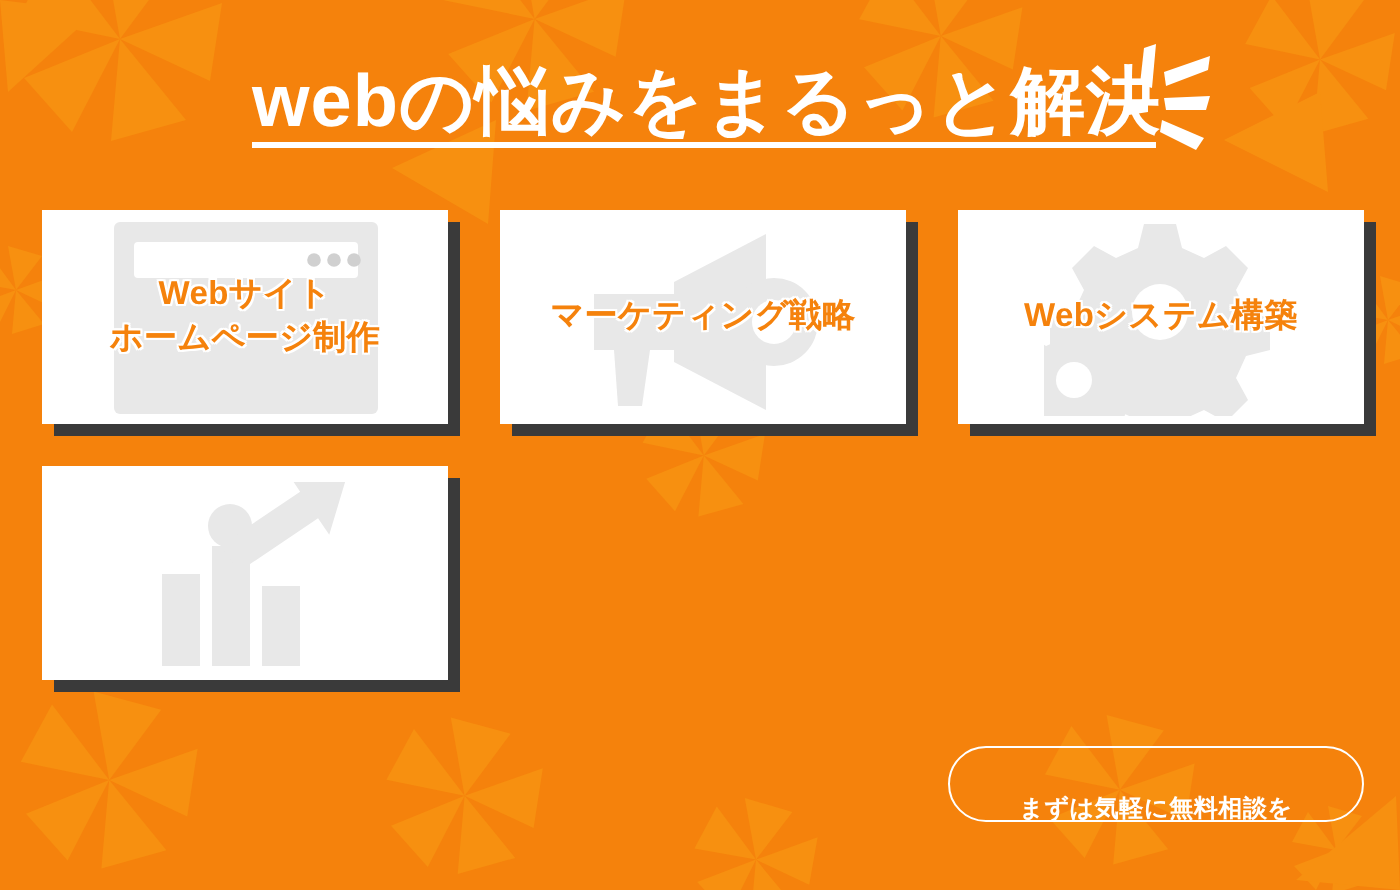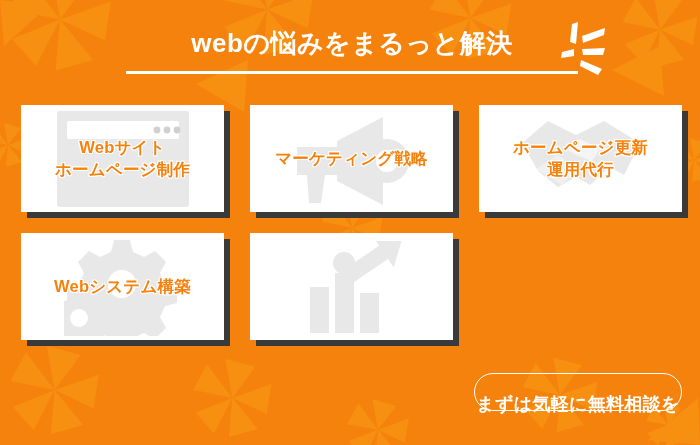--- a/index.html
+++ b/index.html
@@ -25,21 +25,21 @@
   #header {
     position:absolute;
     left:0; top:0; width:700px; height:100px;
   }
   #title-wrap {
     position:absolute;
     left:126px; top:28px;
     width:452px;
   }
   #page-title {
-    font-size:26px;
+    font-size:37px;
     font-weight:bold;
     color:#FFFFFF;
     letter-spacing:0.5px;
     text-align:center;
     line-height:1.22;
     white-space:nowrap;
   }
   #title-underline {
     position:absolute;
     left:126px; top:71px;
@@ -101,21 +101,21 @@
     width:208px; height:38px;
     border:1.6px solid #FFFFFF;
     border-radius:19px;
     display:flex;
     align-items:center;
     justify-content:center;
   }
   #cta-label {
     color:#FFFFFF;
     font-weight:bold;
-    font-size:18px;
+    font-size:12px;
     letter-spacing:0.3px;
     white-space:nowrap;
     margin-top:24px;
   }
 </style>
 </head>
 <body>
 
 <div id="stage">
 
@@ -192,29 +192,20 @@
         <path d="M6,36 L46,36 L46,64 L6,64 Z" fill="#E8E8E8"></path>
         <path d="M16,64 L34,64 L30,92 L18,92 Z" fill="#E8E8E8"></path>
         <path d="M46,30 L92,6 L92,94 L46,70 Z" fill="#E8E8E8"></path>
         <circle cx="96" cy="50" r="22" fill="#E8E8E8"></circle>
         <circle cx="96" cy="50" r="11" fill="#FFFFFF"></circle>
       </svg>
       <div class="card-label single">マーケティング戦略</div>
     </div>
 
 
-    <div class="card">
-      <svg class="card-watermark" width="126" height="92" viewBox="0 0 126 92" aria-hidden="true">
-        <path d="M4,30 L30,8 L58,22 L86,8 L122,30 L106,62 L92,54 L72,72 L58,64 L40,74 L20,58 Z" fill="#E8E8E8"></path>
-        <path d="M44,34 L62,26 L82,36 L74,48 L58,42 Z" fill="#FFFFFF" opacity="0.55"></path>
-        <path d="M18,56 L40,42 L58,56 L44,72 Z" fill="#FFFFFF" opacity="0.35"></path>
-      </svg>
-      <div class="card-label">ホームページ更新
-運用代行</div>
-    </div>
 
     <div class="card">
       <svg class="card-watermark" width="118" height="98" viewBox="0 0 118 98" aria-hidden="true">
         <g fill="#E8E8E8">
           <path d="M50,2 h16 l3,12 l11,5 l11,-6 l11,11 l-6,11 l5,11 l12,3 v16 l-12,3 l-5,11 l6,11 l-11,11 l-11,-6 l-11,5 l-3,12 h-16 l-3,-12 l-11,-5 l-11,6 l-11,-11 l6,-11 l-5,-11 l-12,-3 v-16 l12,-3 l5,-11 l-6,-11 l11,-11 l11,6 l11,-5 Z"></path>
         </g>
         <circle cx="58" cy="46" r="14" fill="#FFFFFF"></circle>
         <g fill="#E8E8E8">
           <path d="M10,52 h10 l2,8 l7,3 l7,-4 l7,7 l-4,7 l3,7 l8,2 v10 l-8,2 l-3,7 l4,7 l-7,7 l-7,-4 l-7,3 l-2,8 h-10 l-2,-8 l-7,-3 l-7,4 l-7,-7 l4,-7 l-3,-7 l-8,-2 v-10 l8,-2 l3,-7 l-4,-7 l7,-7 l7,4 l7,-3 Z"></path>
         </g>

